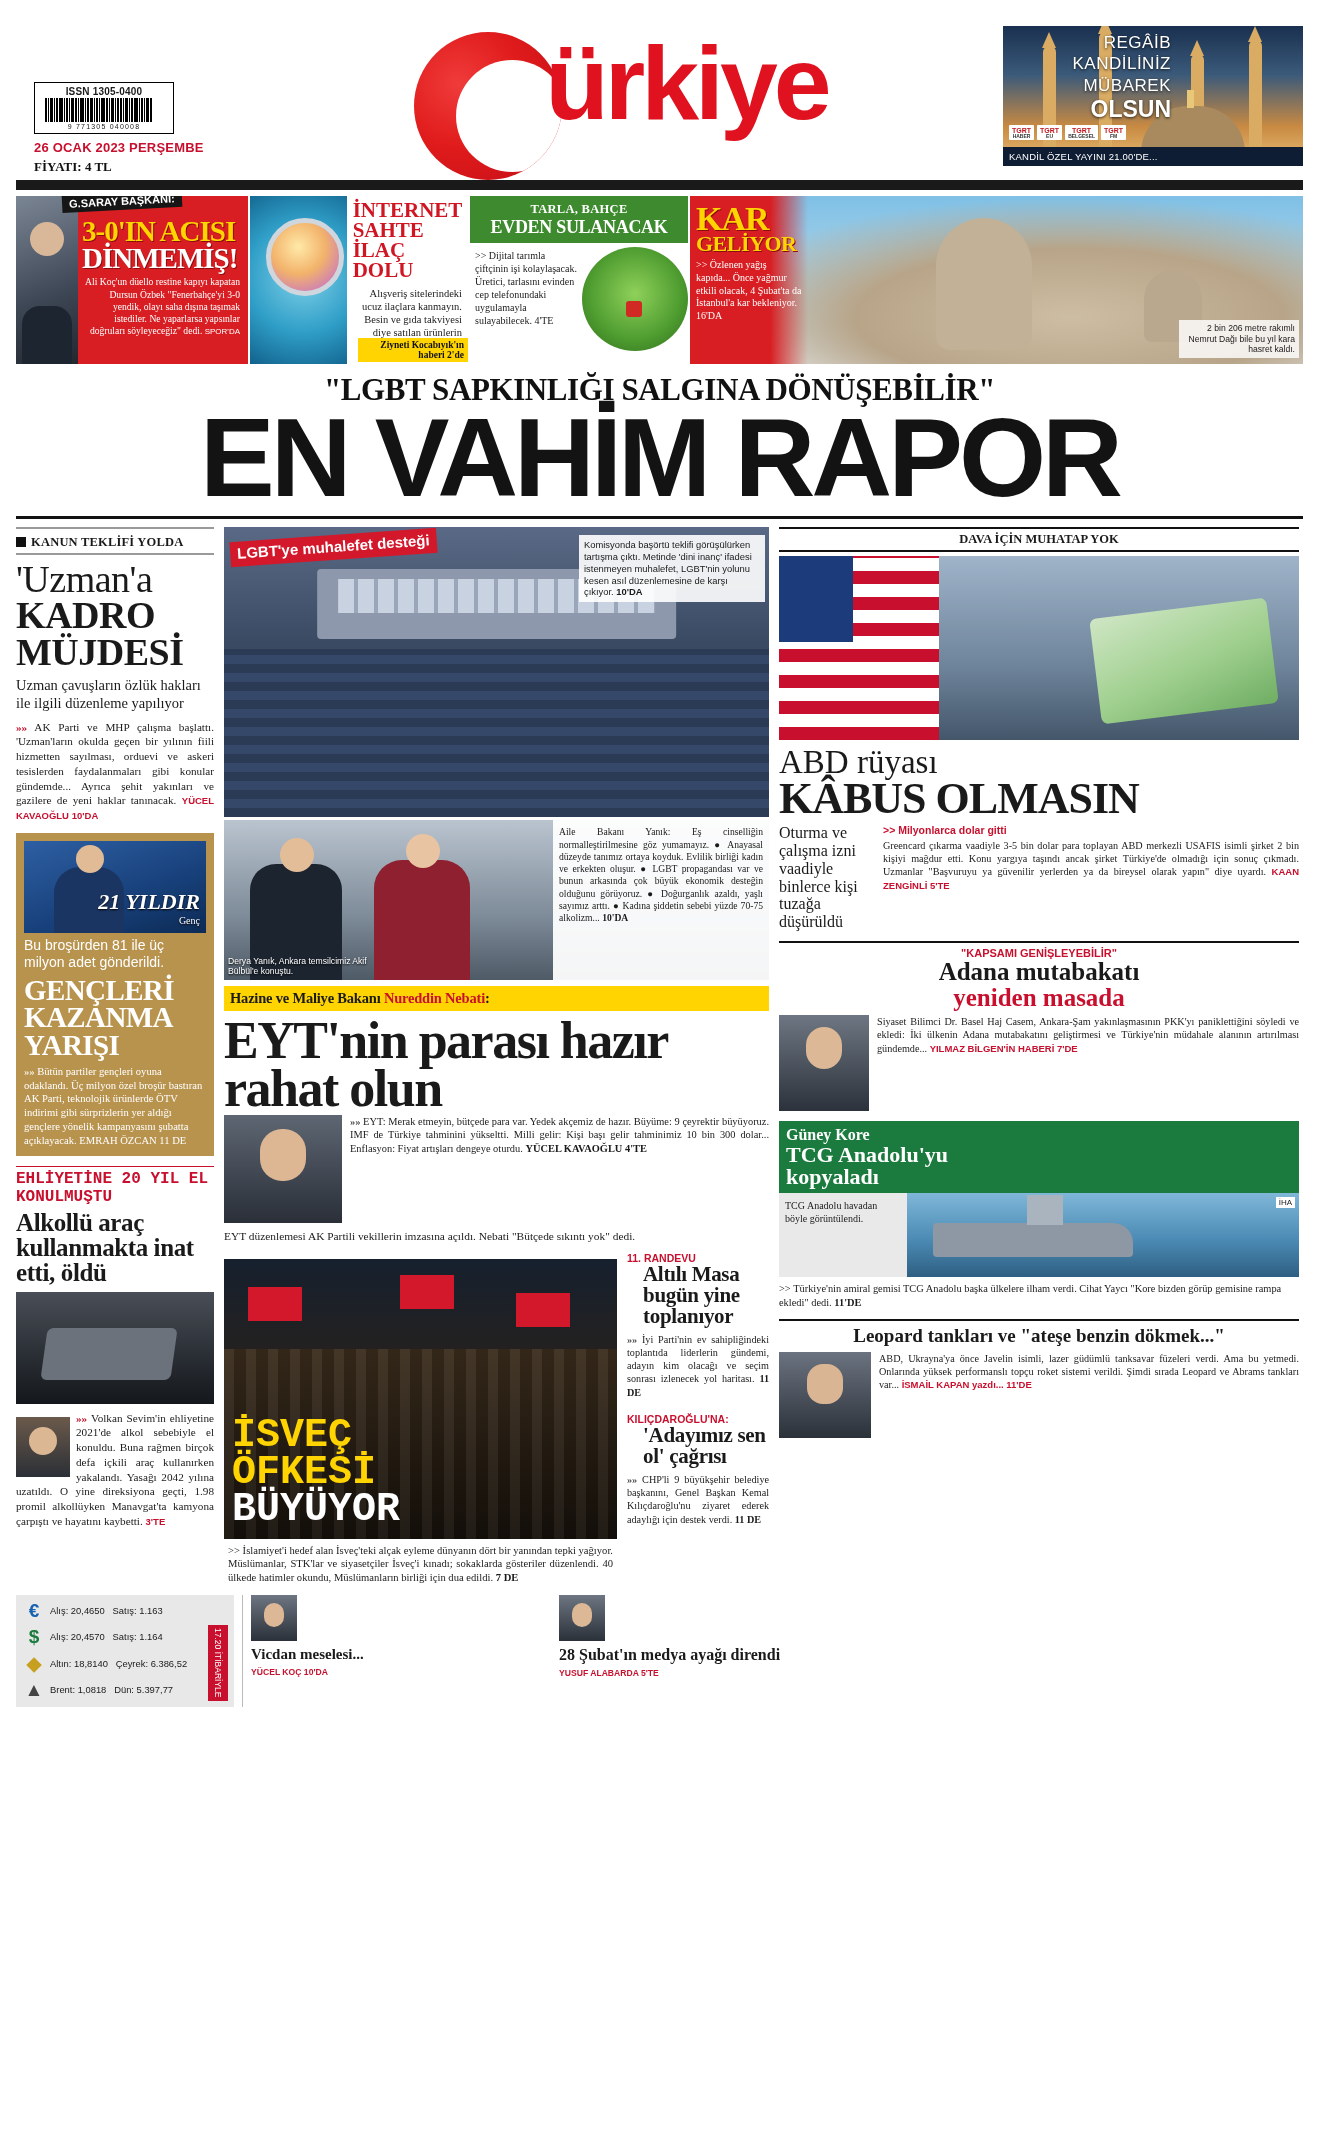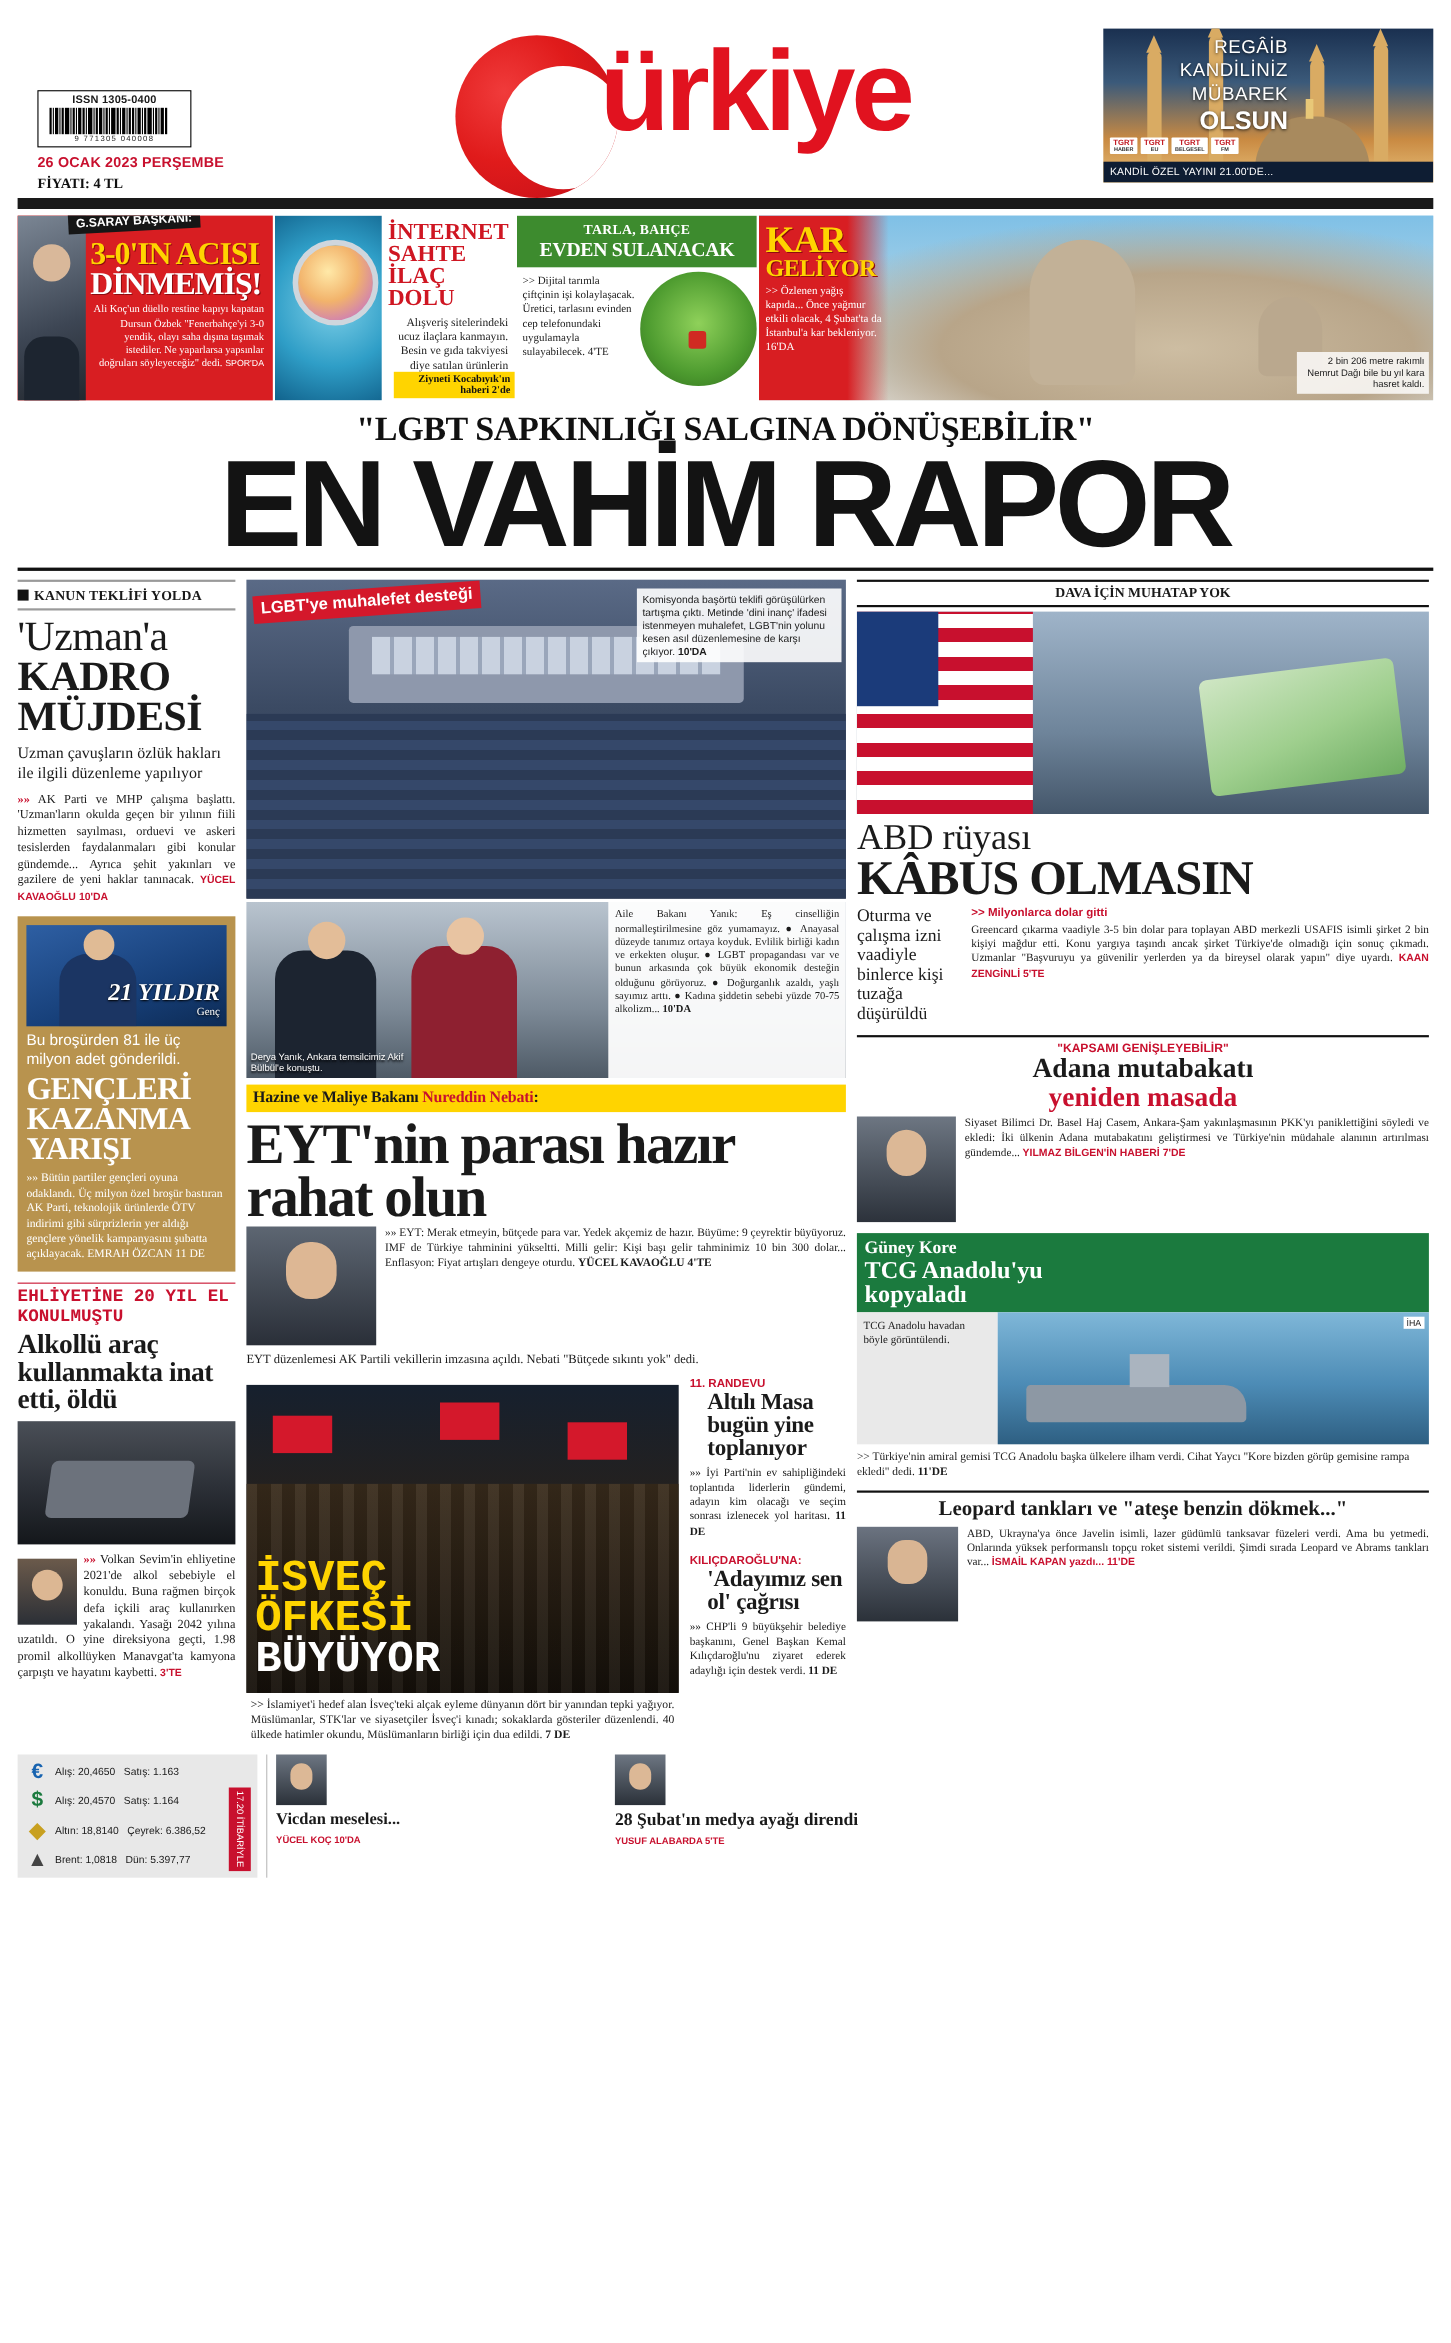--- a/index.html
+++ b/index.html
@@ -257,21 +257,21 @@
   .adana-row p { font-family:"Liberation Serif",serif; font-size:10.2px; line-height:1.3; text-align:justify;}
 
   .kore-box { margin-top:10px; }
   .kore-head { background:#1b7a3e; color:#fff; padding:5px 7px; }
   .kore-head .l1 { font-family:"Liberation Serif",serif; font-weight:800; font-size:16px; }
   .kore-head .l2 { font-family:"Liberation Serif",serif; font-weight:800; font-size:22px; line-height:1.0; }
   .kore-head .l3 { font-family:"Liberation Serif",serif; font-weight:800; font-size:22px; line-height:1.0; }
   .kore-row { display:flex; }
   .kore-txt { width:128px; background:#e9e9e9; font-family:"Liberation Serif",serif; font-size:10px;
      line-height:1.3; padding:6px; }
-  .kore-pic { flex:1; height:120px; background:linear-gradient(180deg,#7fb7d8 0%,#4c8bb5 55%,#2e5f82 100%); position:relative; overflow:hidden;}
+  .kore-pic { flex:1; height:84px; background:linear-gradient(180deg,#7fb7d8 0%,#4c8bb5 55%,#2e5f82 100%); position:relative; overflow:hidden;}
   .kore-pic .ship{position:absolute;left:26px;bottom:20px;width:200px;height:34px;background:#8d98a4;border-radius:4px 20px 4px 4px;}
   .kore-pic .tower{position:absolute;left:120px;bottom:52px;width:36px;height:30px;background:#aab4bf;}
   .kore-foot { font-family:"Liberation Serif",serif; font-size:10.4px; line-height:1.3; margin-top:5px; }
 
   .leo-box { border-top:2px solid #111; margin-top:10px; padding-top:5px; }
   .leo-box h2 { text-align:center; font-family:"Liberation Serif",serif; font-weight:800; font-size:19px; line-height:1.08; }
   .leo-row { display:flex; gap:8px; margin-top:5px; }
   .leo-pic { width:92px; height:86px; background:linear-gradient(180deg,#6b7380,#2b3139); flex:0 0 92px; position:relative;}
   .leo-pic::after{content:"";position:absolute;left:28px;top:12px;width:36px;height:40px;border-radius:16px;background:#d9b593;}
   .leo-row p { font-family:"Liberation Serif",serif; font-size:10.2px; line-height:1.3; text-align:justify; }

